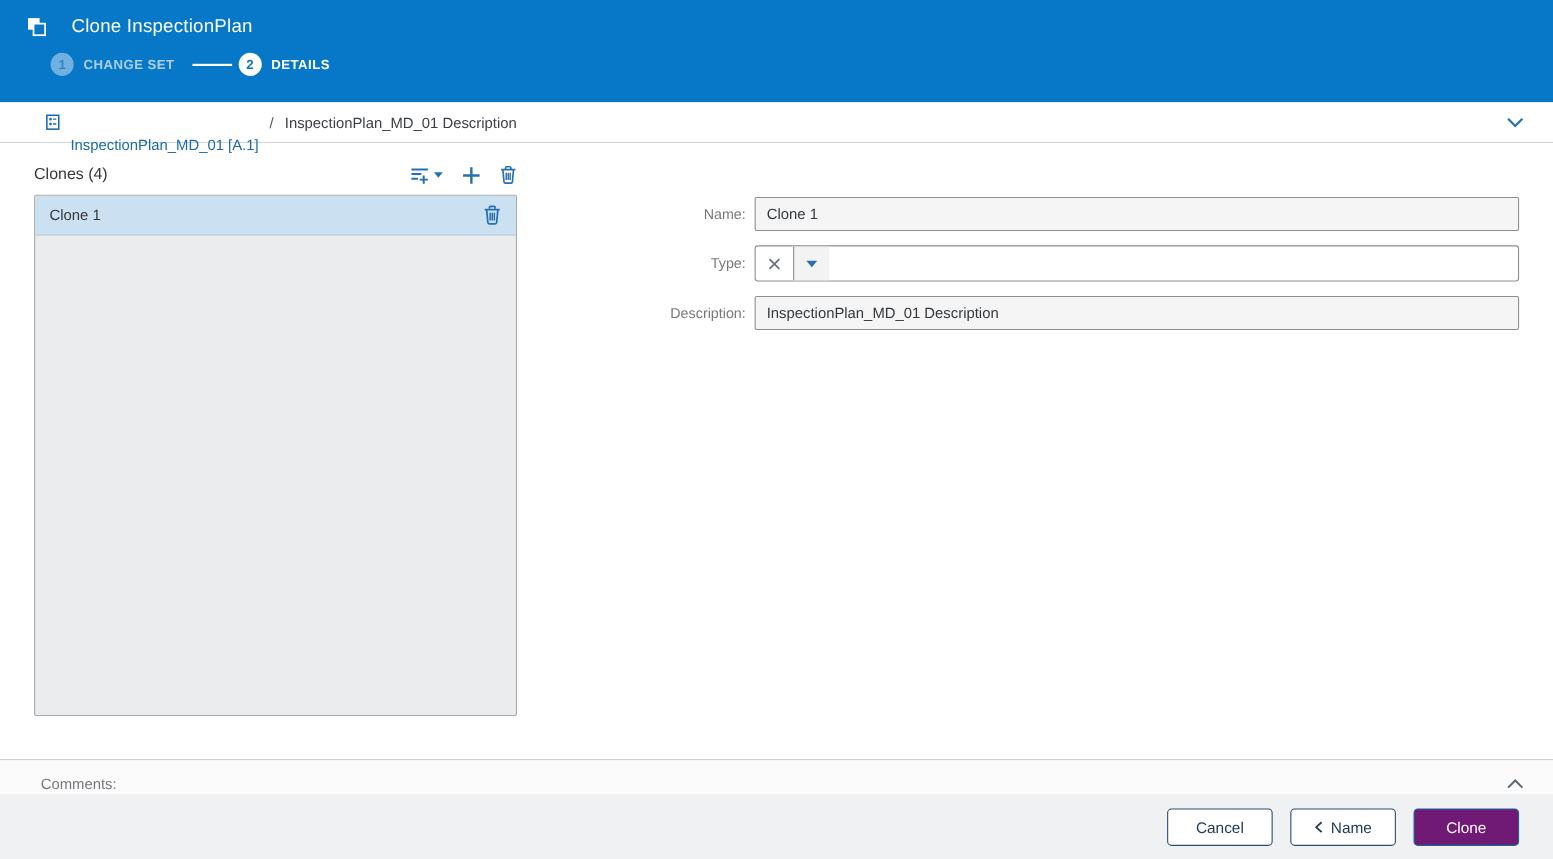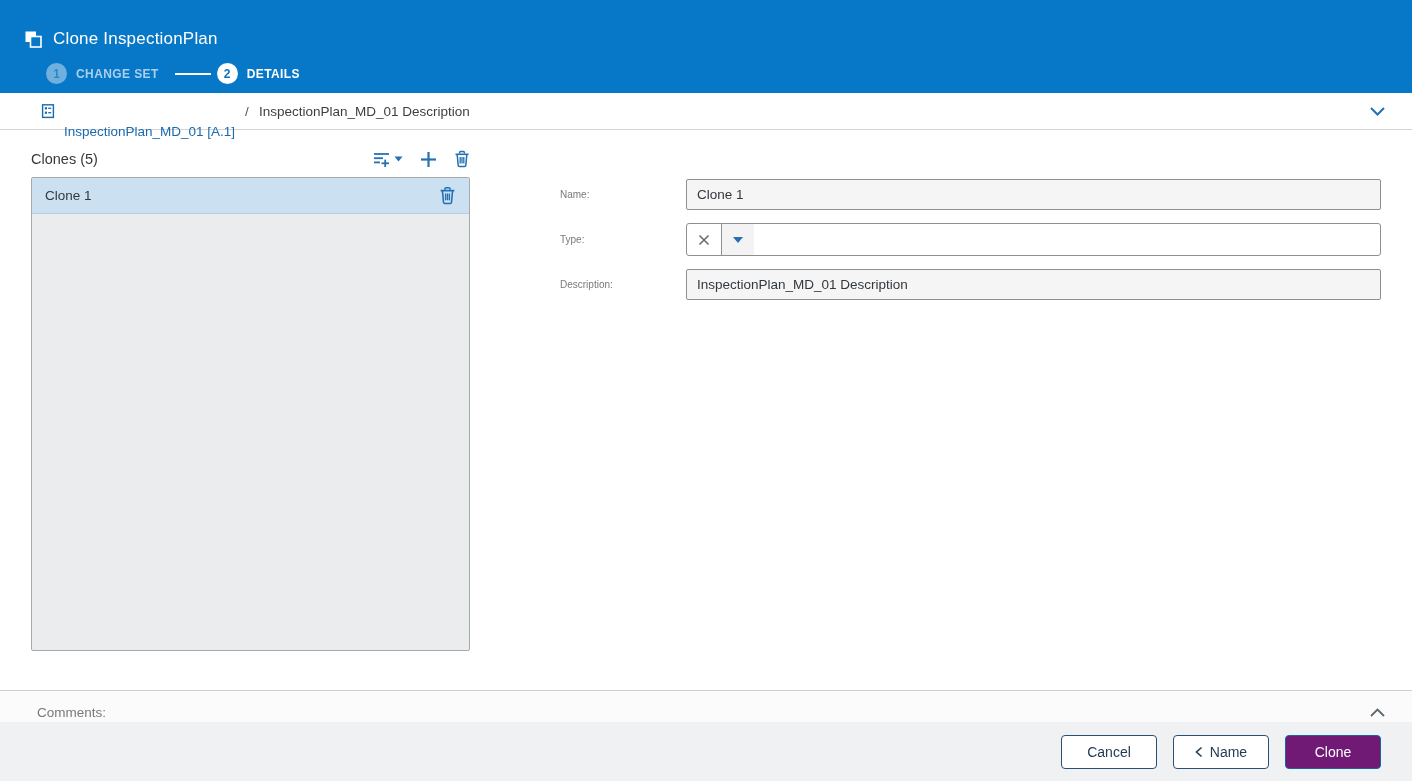--- a/index.html
+++ b/index.html
@@ -1,21 +1,21 @@
 <!DOCTYPE html>
 <html><head>
 <meta charset="utf-8">
 <style>
   * { margin:0; padding:0; box-sizing:border-box; }
   body { font-family:"Liberation Sans", sans-serif; background:#fff; }
   .app { position:relative; width:1412px; height:781px; background:#fff; overflow:hidden; }
 
   
   .titlebar { position:absolute; top:0; left:0; width:100%; height:93px; background:#0778c8; }
-  .title-row { display:flex; align-items:center; gap:10px; padding:29px 0 0 24px; }
+  .title-row { display:flex; align-items:center; gap:22px; padding:14px 0 0 24px; }
   .title-row h1 { color:#fff; font-size:17px; font-weight:400; letter-spacing:.2px; }
   .steps { display:flex; align-items:center; margin:14px 0 0 46px; }
   .step { display:flex; align-items:center; gap:9px; cursor:default; }
   .step-circle { width:21px; height:21px; border-radius:50%; display:flex; align-items:center; justify-content:center;
                  font-size:12px; font-weight:700; }
   .step.done .step-circle { background:rgba(255,255,255,.42); color:#2f87c9; }
   .step.done .step-label { color:#aacfeb; font-size:12px; font-weight:600; letter-spacing:.4px; }
   .step.active .step-circle { background:#fff; color:#0f72bd; }
   .step.active .step-label { color:#fff; font-size:12px; font-weight:700; letter-spacing:.4px; }
   .step-connector { width:36px; height:2px; background:#fff; margin:0 6px 0 16px; }
@@ -37,21 +37,21 @@
   .tool-btn { background:none; border:none; cursor:pointer; display:flex; align-items:center; padding:0; gap:4px; }
   .clone-list { margin-top:6px; height:474px; border:1px solid #a6aaad; background:#ebeced; border-radius:2px; overflow:hidden; }
   .clone-row { height:36px; display:flex; align-items:center; padding:0 13px; background:#cbe0f1;
                border-bottom:1px solid #b9cede; cursor:pointer; }
   .clone-row-label { flex:1; color:#33383d; font-size:13.5px; }
   .row-delete { background:none; border:none; cursor:pointer; display:flex; padding:0; }
 
   
   .form { position:absolute; top:179px; left:560px; width:821px; }
   .field-row { display:flex; align-items:center; margin-bottom:13px; }
-  .field-label { width:126px; flex:none; padding-right:8px; color:#77797c; font-size:10px; }
+  .field-label { width:126px; flex:none; text-align:right; padding-right:8px; color:#77797c; font-size:13px; }
   .text-input { flex:1; height:31px; border:1px solid #8f8f8f; border-radius:2px; background:#f5f5f5;
                 font-family:"Liberation Sans", sans-serif; font-size:13.5px; color:#33383d; padding:0 10px; }
   .text-input::placeholder { color:#b3b3b3; font-style:italic; font-family:"DejaVu Serif", serif; font-size:13px; }
   .lov-field { flex:1; height:33px; display:flex; align-items:stretch; border:1px solid #8f8f8f;
                border-radius:3px; background:#fff; overflow:hidden; }
   .lov-value { flex:1; display:flex; align-items:center; gap:7px; padding:0 10px; }
   .lov-text { color:#33383d; font-size:13.5px; }
   .lov-clear { background:none; border:none; cursor:pointer; display:flex; align-items:center; padding:0 11px; }
   .lov-drop { width:33px; border:none; border-left:1px solid #8f8f8f; background:#f3f3f3; cursor:pointer;
               display:flex; align-items:center; justify-content:center; }
@@ -115,21 +115,21 @@
     <span class="crumb-current">InspectionPlan_MD_01 Description</span>
     <button class="crumb-expand">
       <svg width="17" height="11" viewBox="0 0 17 11">
           <polyline points="2,2 8.5,8.5 15,2" fill="none" stroke="#2470b3" stroke-width="2"></polyline>
         </svg>
     </button>
   </div>
 
   <section class="clones-panel">
     <div class="panel-header">
-      <span class="panel-title">Clones (5)</span>
+      <span class="panel-title">Clones (4)</span>
       <span class="panel-tools">
         <button class="tool-btn">
           <span style="display:flex">
             <svg width="17" height="17" viewBox="0 0 17 17">
               <line x1="1" y1="3" x2="16" y2="3" stroke="#2470b3" stroke-width="1.8"></line>
               <line x1="1" y1="7.2" x2="10" y2="7.2" stroke="#2470b3" stroke-width="1.8"></line>
               <line x1="1" y1="11.4" x2="7" y2="11.4" stroke="#2470b3" stroke-width="1.8"></line>
               <line x1="12.2" y1="8.6" x2="12.2" y2="16" stroke="#2470b3" stroke-width="1.8"></line>
               <line x1="8.5" y1="12.3" x2="16" y2="12.3" stroke="#2470b3" stroke-width="1.8"></line>
             </svg>

